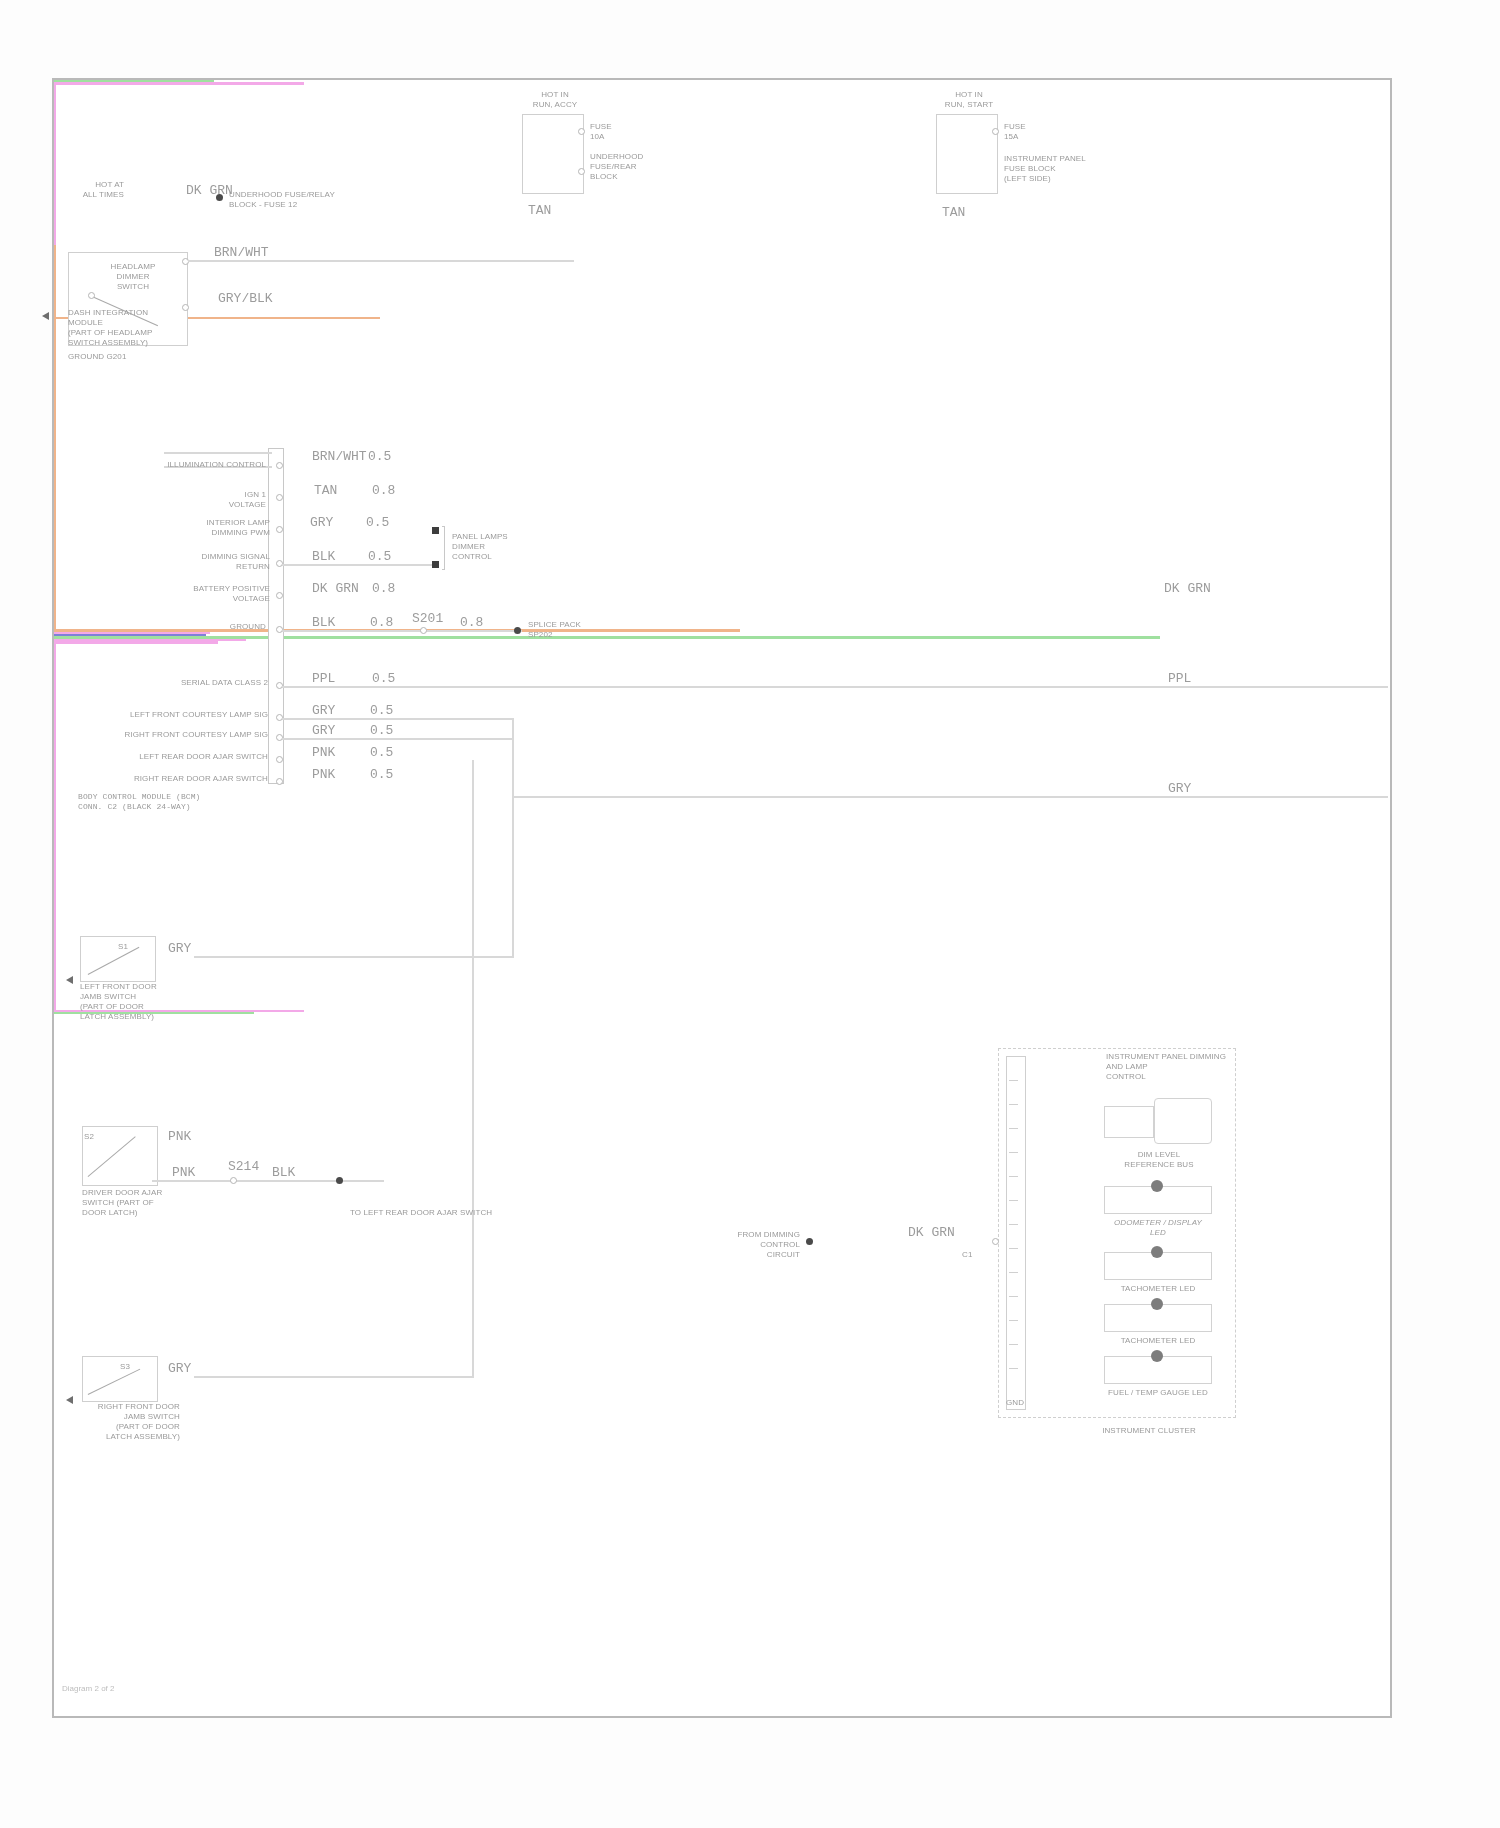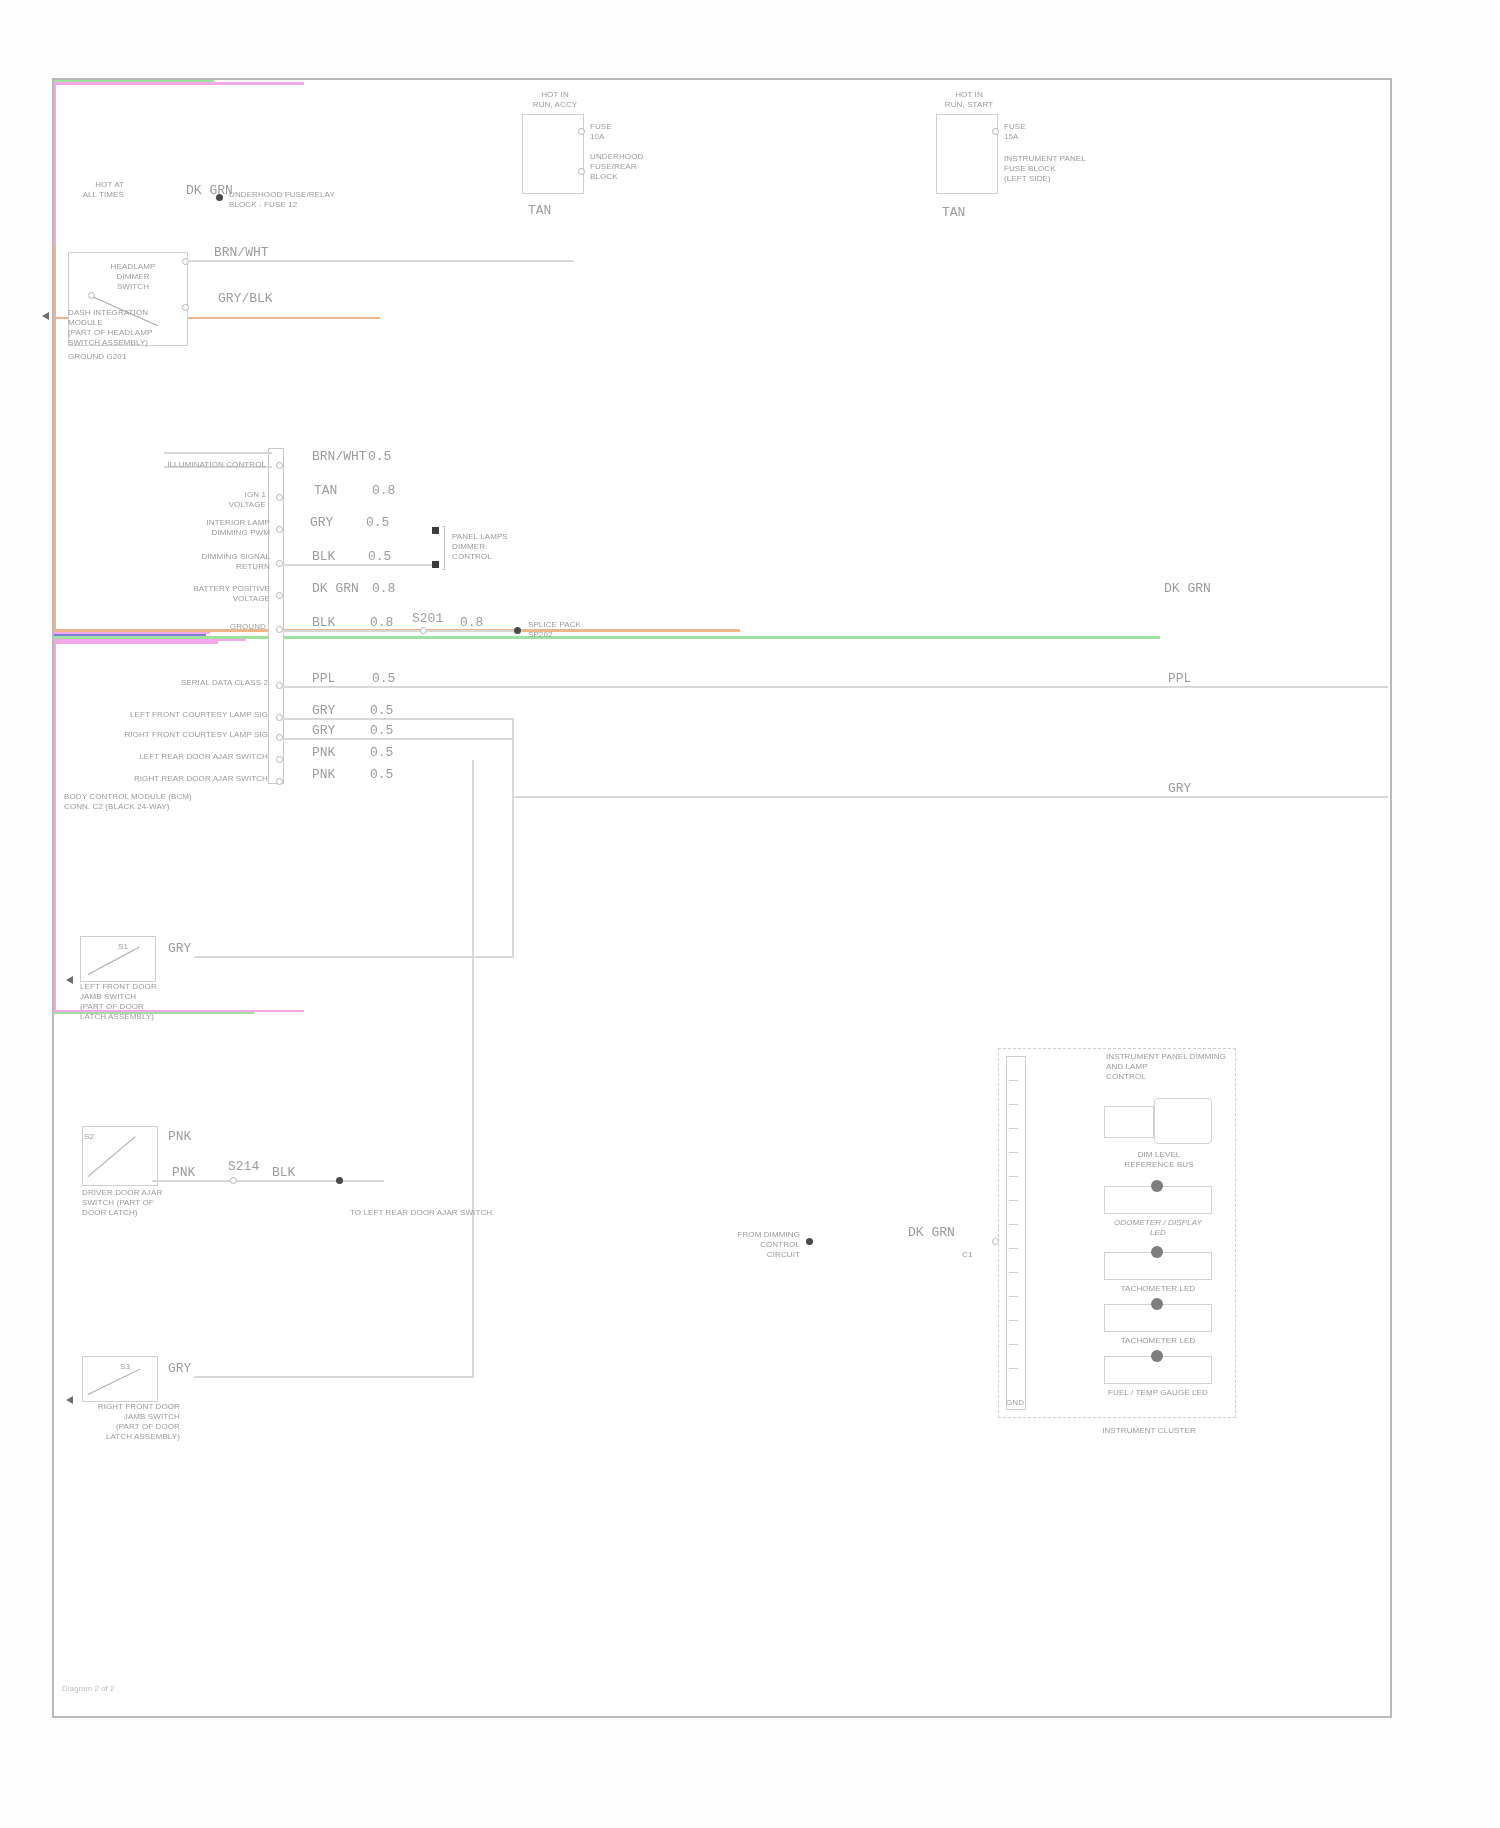--- a/index.html
+++ b/index.html
@@ -179,21 +179,21 @@
     <div class="pnk h" style="left:228px;top:680px;width:192px;"></div>
     <div class="wlbl" style="left:256px;top:668px;">PNK</div>
     <div class="wlbl" style="left:314px;top:668px;">0.5</div>
 
     <div class="pin" style="left:222px;top:698px;"></div>
     <div class="lbl r" style="left:46px;top:694px;width:168px;">RIGHT REAR DOOR AJAR SWITCH</div>
     <div class="pnk h" style="left:228px;top:702px;width:164px;"></div>
     <div class="wlbl" style="left:256px;top:690px;">PNK</div>
     <div class="wlbl" style="left:314px;top:690px;">0.5</div>
 
-    <div class="lbl" style="left:10px;top:712px;width:180px;">BODY CONTROL MODULE (BCM)
+    <div class="lbl" style="left:24px;top:712px;width:180px;font-family:Liberation Mono, monospace;">BODY CONTROL MODULE (BCM)
 CONN. C2 (BLACK 24-WAY)</div>
 
     <div class="wire v" style="left:458px;top:638px;height:80px;"></div>
     <div class="wire h" style="left:458px;top:716px;width:876px;"></div>
     <div class="wlbl" style="left:1112px;top:704px;">GRY</div>
 
     <div class="wire v" style="left:418px;top:680px;height:618px;"></div>
     <div class="wire h" style="left:140px;top:1296px;width:280px;"></div>
 
     <div class="pnk v" style="left:390px;top:702px;height:366px;"></div>

